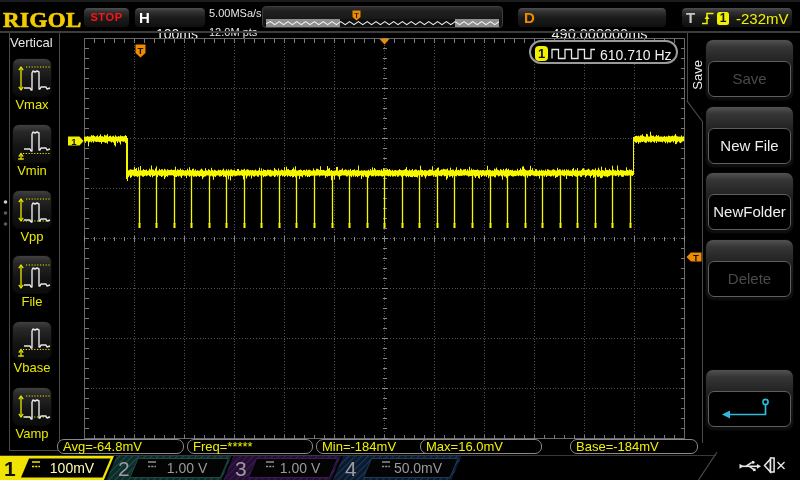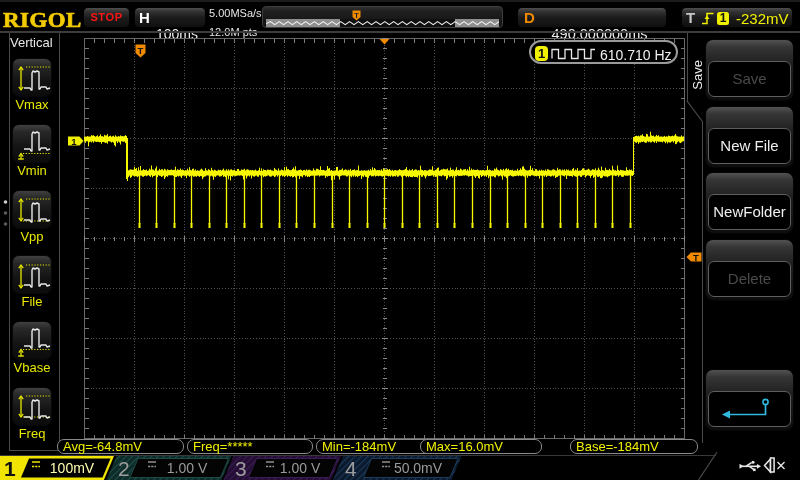--- a/index.html
+++ b/index.html
@@ -112,21 +112,21 @@
 <div class="sbtn" style="top:387px">
     <svg width="40" height="33" viewBox="0 0 40 33" style="position:absolute;left:0;top:2">
       <path d="M13,6H38" stroke="#e8e800" stroke-width="1.2" stroke-dasharray="1.2 1.6" fill="none"></path>
       <path d="M10,27H38" stroke="#e8e800" stroke-width="1.2" stroke-dasharray="1.2 1.6" fill="none"></path>
       <path d="M8,6V27" stroke="#e8e800" stroke-width="1.3" fill="none"></path>
       <path d="M5.8,9.2 8,6 10.2,9.2" fill="none" stroke="#e8e800" stroke-width="1.2"></path>
       <path d="M5.8,23.8 8,27 10.2,23.8" fill="none" stroke="#e8e800" stroke-width="1.2"></path>
       <path d="M11,27 17,27 18,29 19,29 19,12 20,10 22,11 24,10 26,11 26,28 27,28 28,26 33,26 34,28 37,27" fill="none" stroke="#e8e8e8" stroke-width="1.4" stroke-linejoin="round"></path>
     </svg>
   </div>
-<div class="slab" style="top:427px">Freq</div>
+<div class="slab" style="top:427px">Vamp</div>
 <svg class="abs" width="8" height="30" viewBox="0 0 8 30" style="left:2px;top:199px">
     <circle cx="3.5" cy="3" r="1.8" fill="#cfcfcf"></circle>
     <circle cx="3.5" cy="14" r="1.8" fill="#5a5a5a"></circle>
     <circle cx="3.5" cy="25" r="1.8" fill="#5a5a5a"></circle>
   </svg>
 
 <svg class="abs" width="601" height="401" viewBox="0 0 601 401" style="left:84px;top:38px">
   <g shape-rendering="crispEdges">
     <path d="M50.5 1V400M100.5 1V400M150.5 1V400M200.5 1V400M250.5 1V400M300.5 1V400M350.5 1V400M400.5 1V400M450.5 1V400M500.5 1V400M550.5 1V400" stroke="#4f4f4f" stroke-width="1" stroke-dasharray="1 1.8"></path>
     <path d="M1 50.5H600M1 100.5H600M1 150.5H600M1 200.5H600M1 250.5H600M1 300.5H600M1 350.5H600" stroke="#4f4f4f" stroke-width="1" stroke-dasharray="1 1.8"></path>

